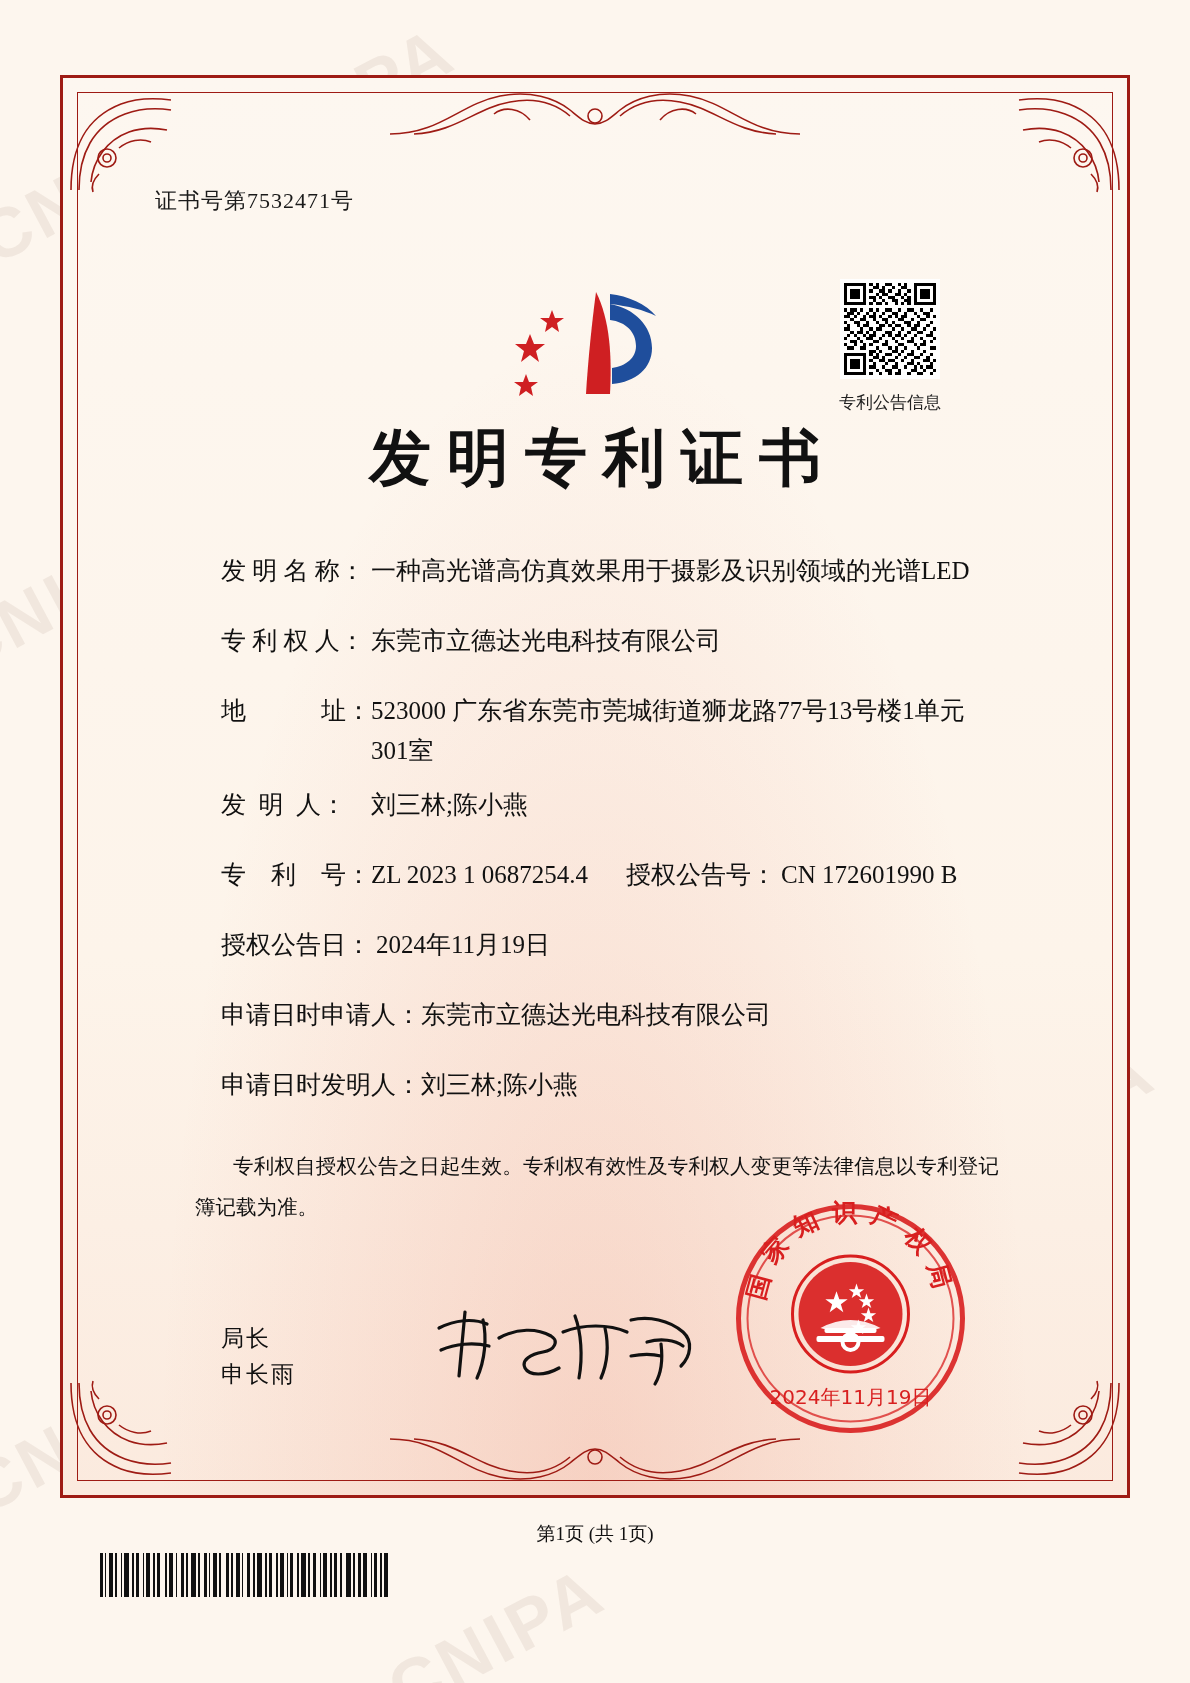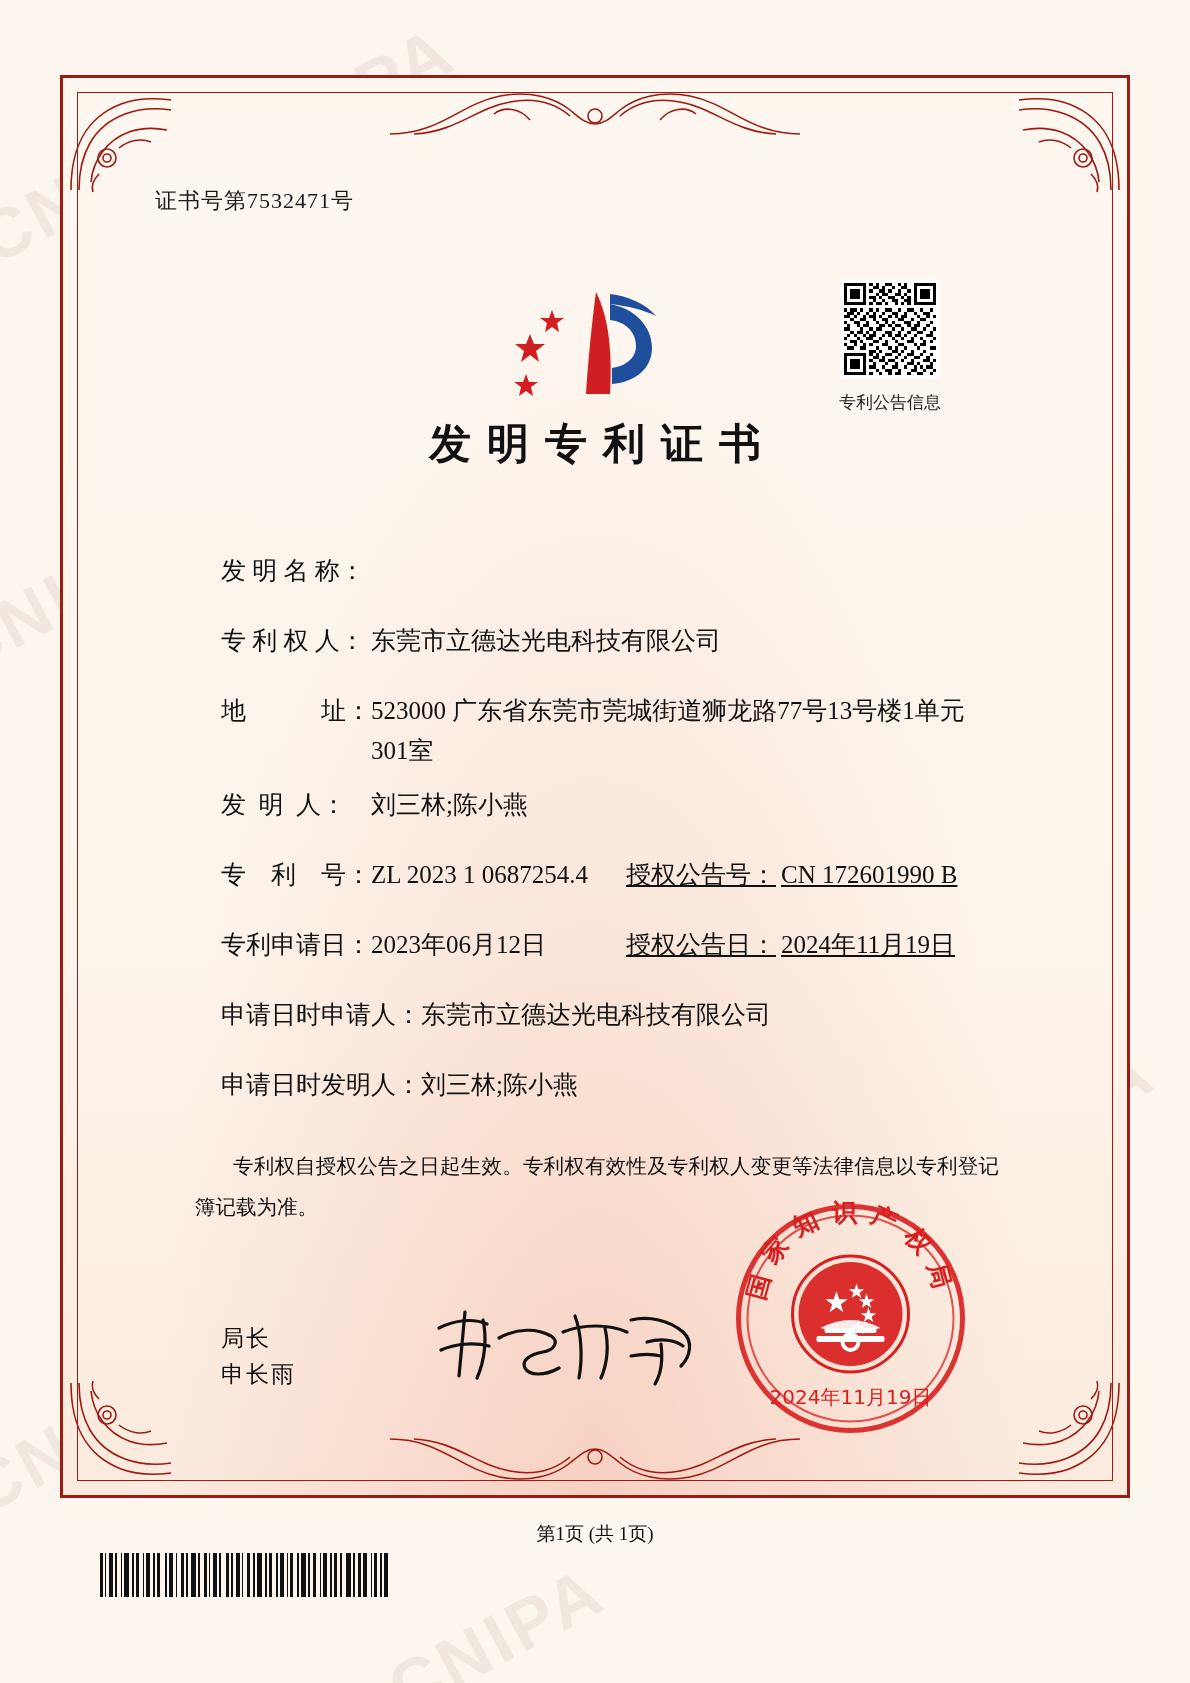--- a/index.html
+++ b/index.html
@@ -66,33 +66,33 @@
   .logo-wrap{position:absolute;left:50%;top:96px;transform:translateX(-50%);width:190px;height:120px;}
   .logo-wrap svg{width:100%;height:100%;}
 
   
   .qr-block{position:absolute;right:80px;top:93px;width:130px;text-align:center;}
   .qr-img{width:100px;height:100px;margin:0 auto;background:#fff;padding:4px;box-sizing:border-box;}
   .qr-caption{margin-top:12px;font-size:17px;color:#222;}
 
   .main-title{
     position:absolute;left:0;right:0;top:230px;text-align:center;
-    font-size:42px;font-weight:700;letter-spacing:16px;color:#111;
+    font-size:62px;font-weight:700;letter-spacing:16px;color:#111;
     font-family:"DejaVu Serif","Liberation Serif",serif;
     text-indent:16px;
   }
 
   .fields{position:absolute;left:66px;right:40px;top:365px;}
   .row{display:flex;align-items:flex-start;margin-bottom:30px;font-size:25px;color:#111;line-height:1.6;}
   .row.tight{margin-bottom:14px;}
   .lab{width:150px;flex:none;letter-spacing:0;white-space:pre;}
   .val{flex:1;}
   .two-col{display:flex;width:100%;}
   .col-a{width:405px;flex:none;display:flex;}
-  .col-b{flex:1;display:flex;text-decoration:underline;}
+  .col-b{flex:1;display:flex;}
   .col-b .lab{width:155px;}
 
   .statement{
     position:absolute;left:40px;right:36px;top:960px;
     font-size:20.5px;line-height:2.0;color:#111;text-align:justify;
   }
   .statement p{margin:0;}
   .statement p:first-child{text-indent:38px;}
 
   .sign-area{position:absolute;left:66px;top:1135px;font-size:23px;color:#111;line-height:1.55;letter-spacing:2px;}
@@ -448,20 +448,21 @@
         </div>
         <div class="qr-caption">专利公告信息</div>
       </div>
 
       <div class="main-title">发明专利证书</div>
 
       <div class="fields">
 
         <div class="row">
           <div class="lab">发 明 名 称：</div>
+          <div class="val">一种高光谱高仿真效果用于摄影及识别领域的光谱LED</div>
         </div>
 
         <div class="row">
           <div class="lab">专 利 权 人：</div>
           <div class="val">东莞市立德达光电科技有限公司</div>
         </div>
 
         <div class="row tight">
           <div class="lab">地　　　址：</div>
           <div class="val" style="max-width:700px">523000 广东省东莞市莞城街道狮龙路77号13号楼1单元301室</div>
@@ -480,24 +481,20 @@
             </div>
             <div class="col-b">
               <div class="lab">授权公告号：</div>
               <div class="val">CN 172601990 B</div>
             </div>
           </div>
         </div>
 
         <div class="row">
           <div class="two-col">
-            <div class="col-a">
-              <div class="lab">专利申请日：</div>
-              <div class="val">2023年06月12日</div>
-            </div>
             <div class="col-b">
               <div class="lab">授权公告日：</div>
               <div class="val">2024年11月19日</div>
             </div>
           </div>
         </div>
 
         <div class="row">
           <div class="lab" style="width:200px">申请日时申请人：</div>
           <div class="val">东莞市立德达光电科技有限公司</div>

